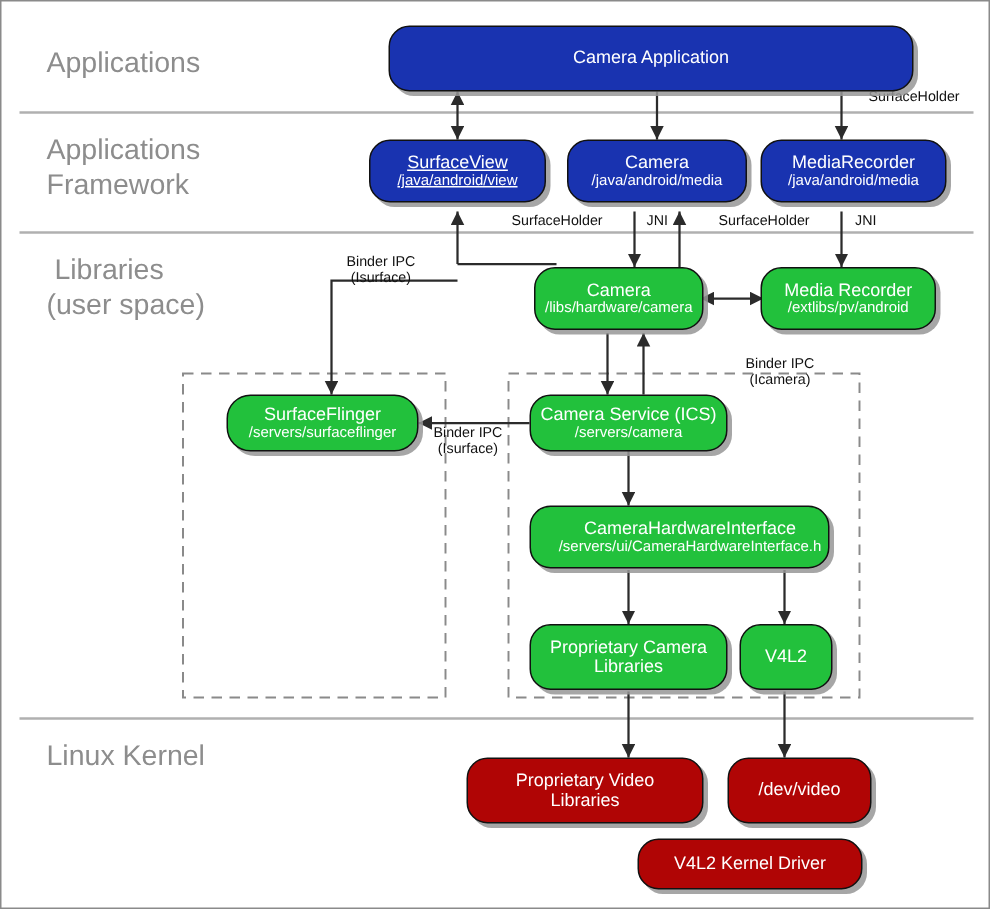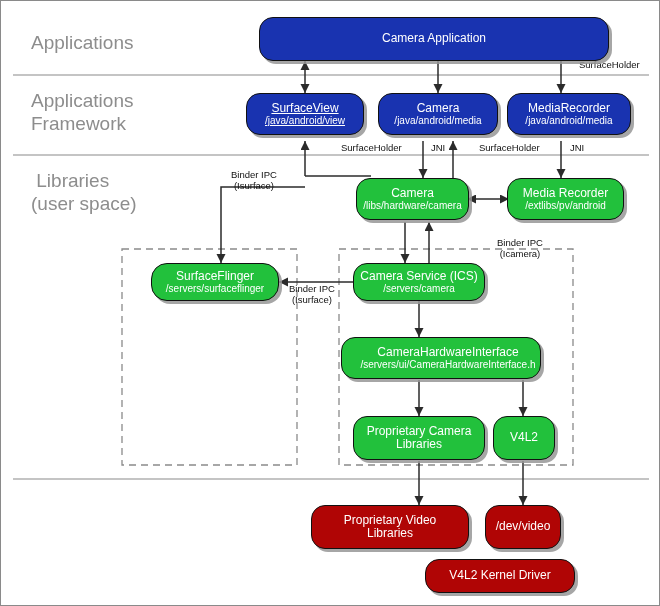--- a/index.html
+++ b/index.html
@@ -71,20 +71,21 @@
   }
 </style>
 </head>
 <body>
 
 <div id="diagram-root">
 
   <div class="layer-label" style="left:30px; top:30px;">Applications</div>
   <div class="layer-label" style="left:30px; top:88px;">Applications<br>Framework</div>
   <div class="layer-label" style="left:30px; top:168px;">&nbsp;Libraries<br>(user&nbsp;space)</div>
+  <div class="layer-label" style="left:30px; top:492px;">Linux Kernel</div>
 
   <svg class="layer-svg" viewBox="0 0 660 606">
     <defs>
       <marker id="arrowEnd" markerWidth="7" markerHeight="7" refX="6" refY="3" orient="auto" markerUnits="strokeWidth">
         <path d="M0,0 L6,3 L0,6 z" fill="#2b2b2b"></path>
       </marker>
       <marker id="arrowStart" markerWidth="7" markerHeight="7" refX="0" refY="3" orient="auto" markerUnits="strokeWidth">
         <path d="M6,0 L0,3 L6,6 z" fill="#2b2b2b"></path>
       </marker>
     </defs>
@@ -175,36 +176,36 @@
     <span class="t2">/extlibs/pv/android</span>
   </div>
   <div class="node green" style="left:150px; top:262px; width:128px; height:38px;border-radius:16px;">
     <span class="t1">SurfaceFlinger</span>
     <span class="t2">/servers/surfaceflinger</span>
   </div>
   <div class="node green" style="left:352px; top:262px; width:132px; height:38px;">
     <span class="t1">Camera Service (ICS)</span>
     <span class="t2">/servers/camera</span>
   </div>
-  <div class="node green" style="left:340px; top:336px; width:200px; height:42px;padding-left:14px;">
+  <div class="node green" style="left:352px; top:336px; width:200px; height:42px;padding-left:14px;">
     <span class="t1">CameraHardwareInterface</span>
     <span class="t2">/servers/ui/CameraHardwareInterface.h</span>
   </div>
   <div class="node green" style="left:352px; top:415px; width:132px; height:44px;">
     <span class="t1">Proprietary Camera</span>
     <span class="t1">Libraries</span>
   </div>
   <div class="node green" style="left:492px; top:415px; width:62px; height:44px;">
     <span class="t1">V4L2</span>
   </div>
 
   <div class="node red" style="left:310px; top:504px; width:158px; height:44px;">
     <span class="t1">Proprietary Video</span>
     <span class="t1">Libraries</span>
   </div>
-  <div class="node red" style="left:484px; top:504px; width:76px; height:44px;">
+  <div class="node red" style="left:484px; top:504px; width:96px; height:44px;">
     <span class="t1">/dev/video</span>
   </div>
   <div class="node red" style="left:424px; top:558px; width:150px; height:34px;">
     <span class="t1">V4L2 Kernel Driver</span>
   </div>
 
 </div>
 
 </body></html>

